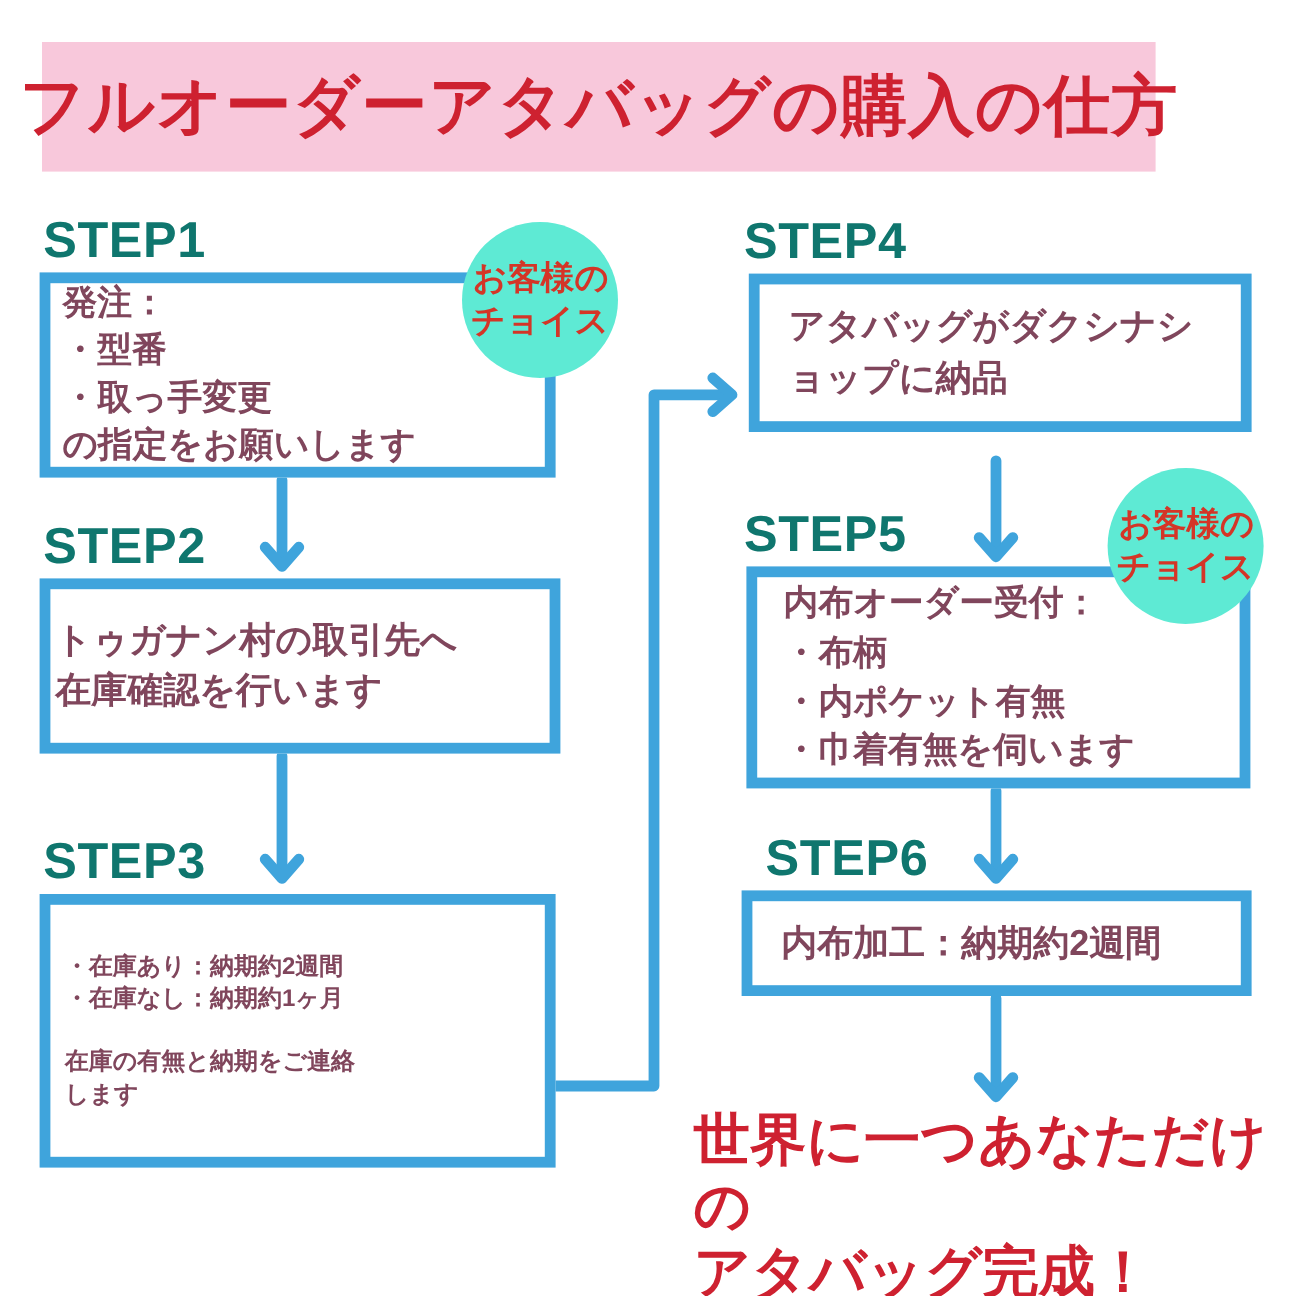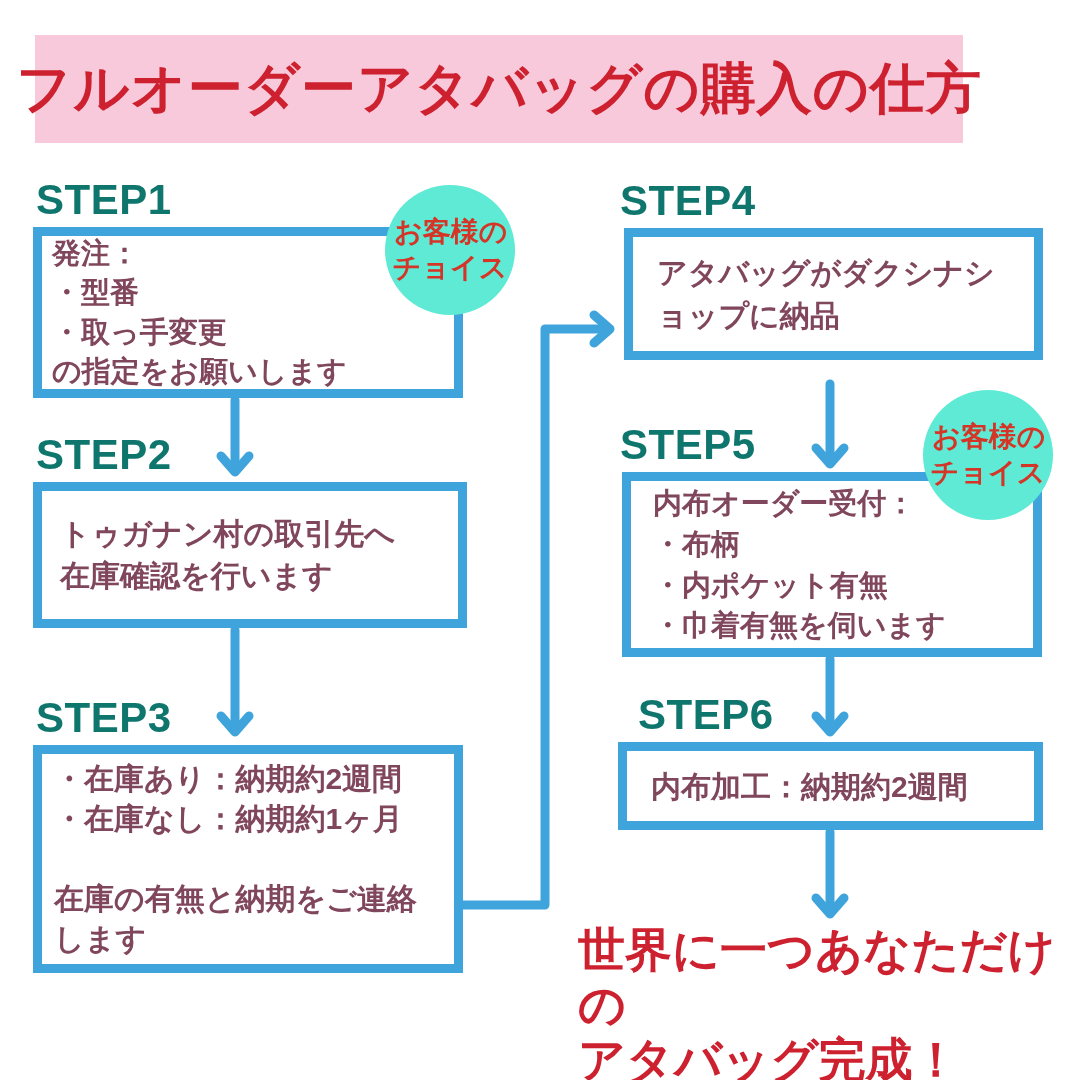--- a/index.html
+++ b/index.html
@@ -25,22 +25,22 @@
   .lbl1{left:36px;top:176px;}  .lbl2{left:36px;top:431px;}  .lbl3{left:36px;top:694px;}
   .lbl4{left:620px;top:177px;} .lbl5{left:620px;top:421px;} .lbl6{left:638px;top:691px;}
   
   .flow-box{
     position:absolute;z-index:2;background:#ffffff;border:9px solid #3FA4DC;
     box-sizing:border-box;display:flex;align-items:center;
     color:#80465C;font-weight:700;white-space:pre-line;
   }
   .box-text{white-space:pre-line;}
   .box1{left:33px;top:227px;width:430px;height:171px;padding-left:10px;font-size:29px;line-height:1.36;}
-  .box2{left:33px;top:482px;width:434px;height:146px;padding-left:18px;font-size:30px;line-height:1.4;}
-  .box3{left:33px;top:745px;width:430px;height:228px;padding-left:12px;font-size:30px;line-height:1.33;}
+  .box2{left:33px;top:482px;width:434px;height:146px;padding-left:4px;font-size:30px;line-height:1.4;}
+  .box3{left:33px;top:745px;width:430px;height:228px;padding-left:12px;font-size:20px;line-height:1.33;}
   .box4{left:624px;top:228px;width:419px;height:132px;padding-left:24px;font-size:30px;line-height:1.45;}
   .box5{left:622px;top:472px;width:420px;height:185px;padding-left:22px;font-size:29px;line-height:1.4;align-items:center;}
   .box6{left:618px;top:742px;width:425px;height:88px;padding-left:24px;font-size:30px;line-height:1.3;}
   
   .badge{
     position:absolute;z-index:4;width:130px;height:130px;border-radius:50%;
     background:#5eead4;display:flex;align-items:center;justify-content:center;text-align:right;
     color:#D43527;font-size:28px;font-weight:800;line-height:1.28;white-space:pre-line;
   }
   .badge1{left:385px;top:185px;}

